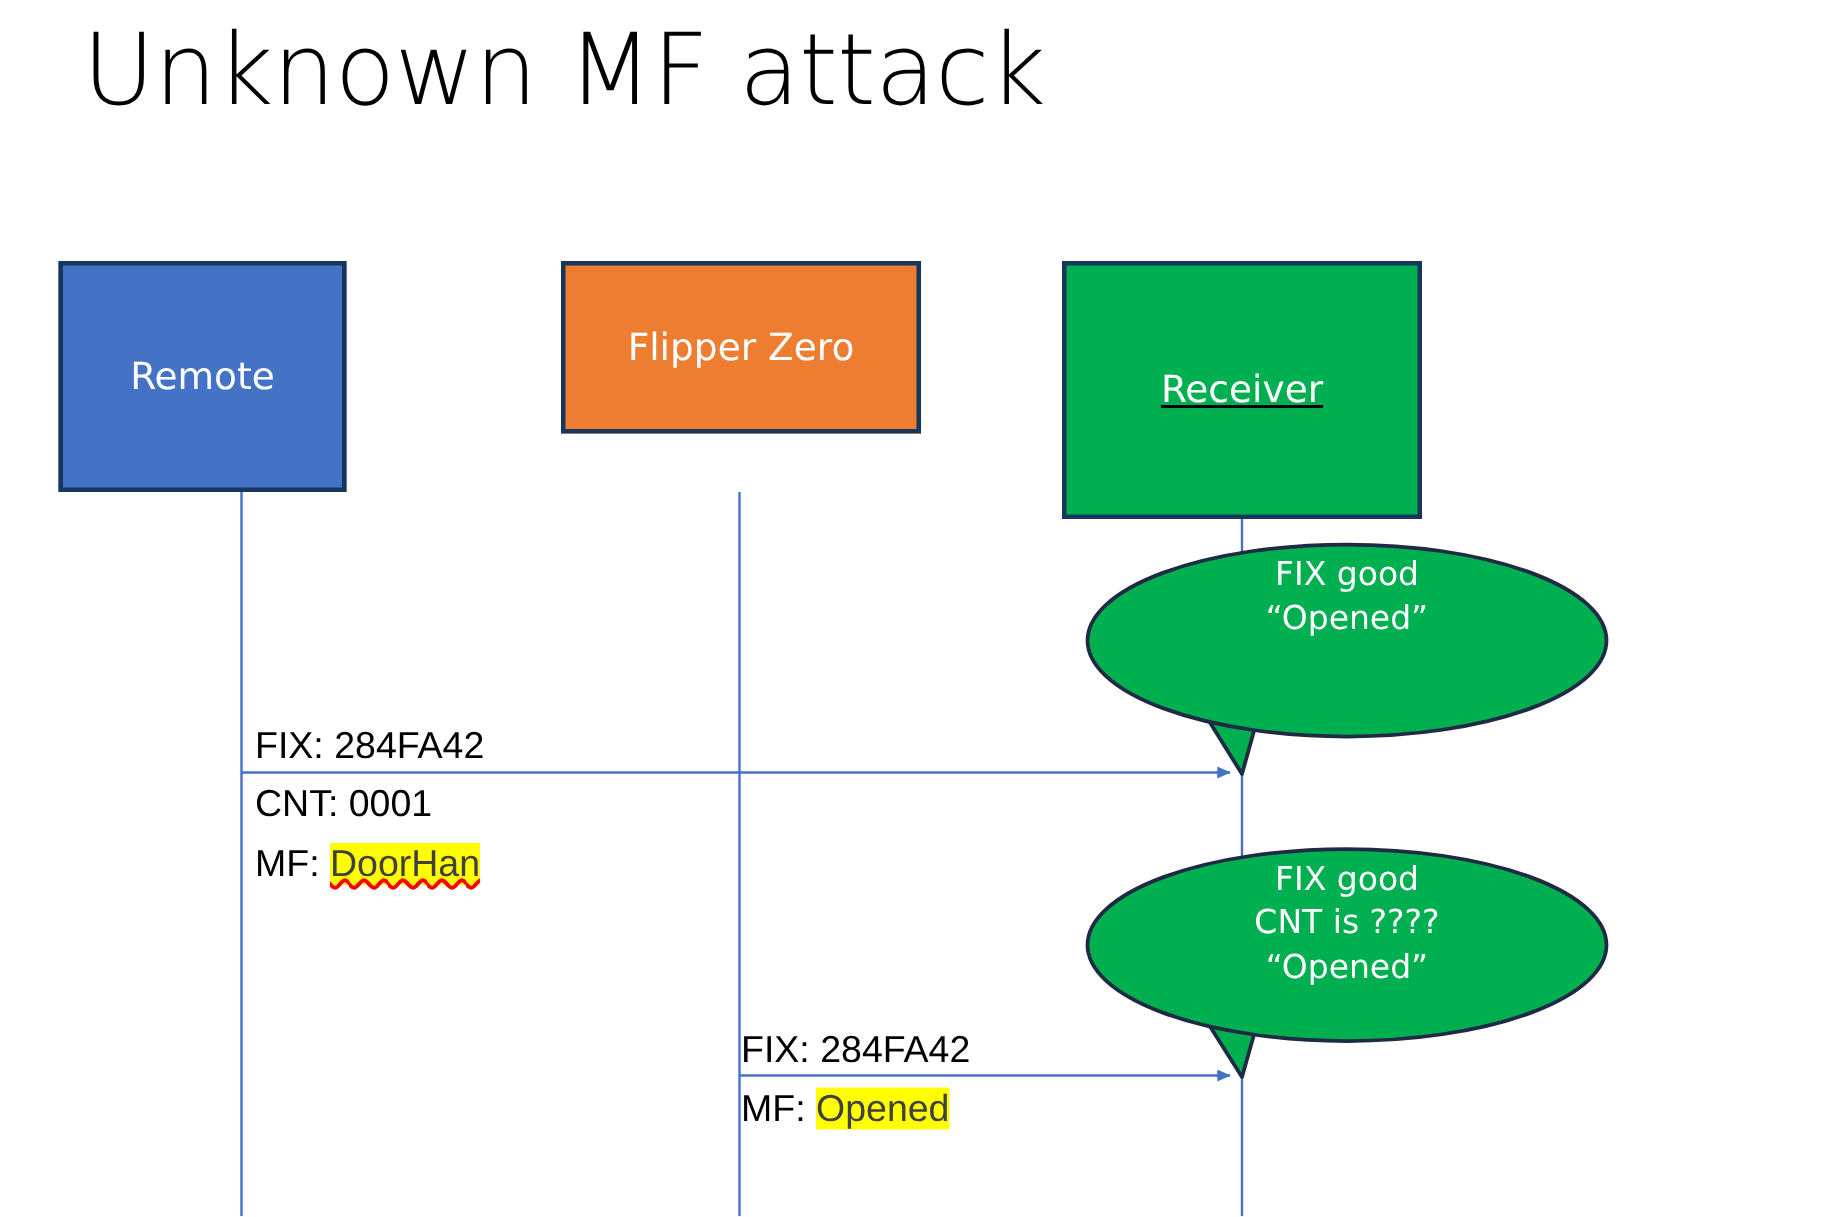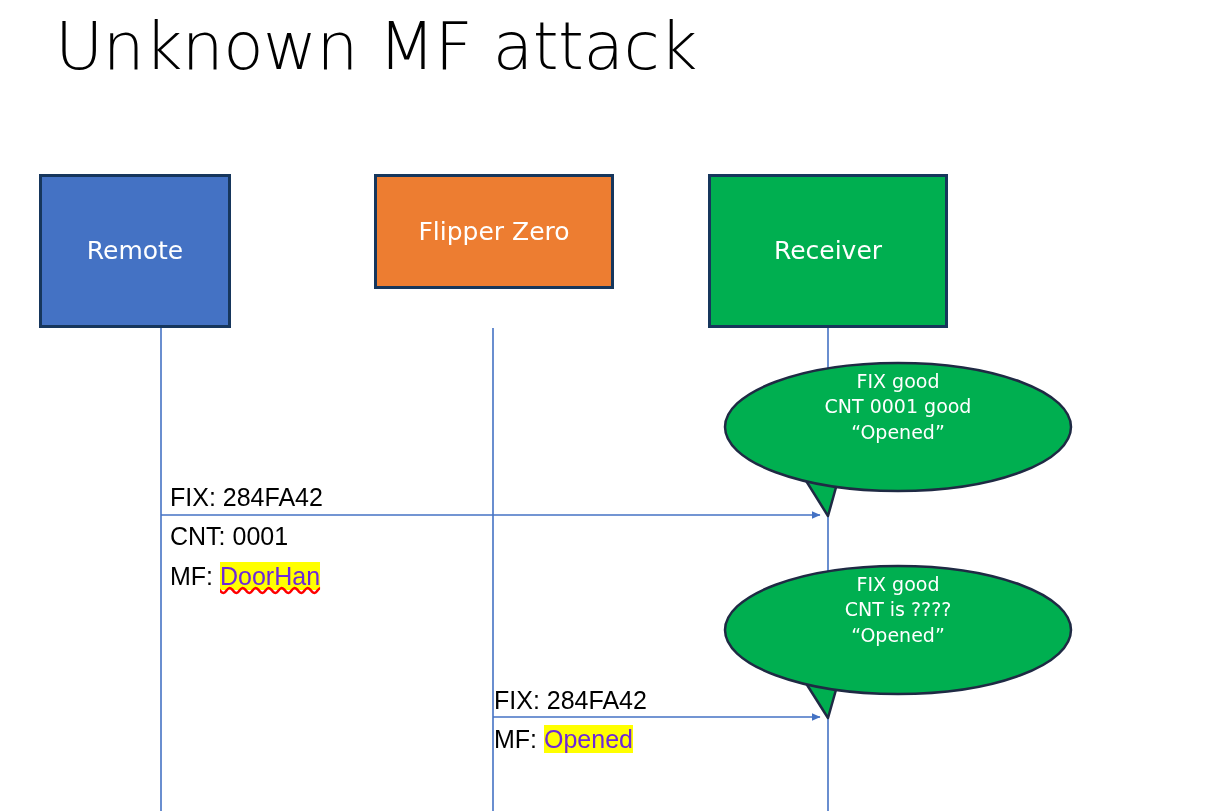--- a/index.html
+++ b/index.html
@@ -55,50 +55,50 @@
   .actor-label {
     color: #ffffff;
     font-size: 25px;
     font-weight: 400;
     text-align: center;
     line-height: 1.1;
     font-family: "DejaVu Sans", sans-serif;
   }
   #actor-remote  { left: 39px;  top: 174px; width: 192px; height: 154px; background: #4472C4; }
   #actor-flipper { left: 374px; top: 174px; width: 240px; height: 115px; background: #ED7D31; }
-  #actor-receiver{ left: 708px; top: 174px; width: 240px; height: 154px; background: #00AF50; }
+  #actor-receiver{ left: 708px; top: 174px; width: 240px; height: 172px; background: #00AF50; text-decoration: underline; }
 
   
   .bubble-text {
     position: absolute;
     width: 348px;
     text-align: center;
     color: #ffffff;
-    font-size: 19px;
+    font-size: 22px;
     line-height: 1.34;
     font-family: "DejaVu Sans", sans-serif;
     pointer-events: none;
   }
   #bubble-1-text { left: 724px; top: 369px; }
   #bubble-2-text { left: 724px; top: 572px; }
 
   
   .msg-block {
     position: absolute;
     font-size: 25px;
     color: #000000;
     line-height: 1.57;
     white-space: nowrap;
     font-family: Liberation Sans, sans-serif;
   }
   #msg-1 { left: 170px; top: 478px; }
   #msg-2 { left: 494px; top: 681px; }
   .hl {
     background: #FFFF00;
-    color: #6d28d9;
+    color: #404040;
   }
   .sp {
     text-decoration: underline wavy #FF0000;
     text-decoration-skip-ink: none;
     text-underline-offset: 2px;
   }
 </style>
 </head>
 <body>
 
@@ -140,21 +140,20 @@
   <div class="actor-box" id="actor-flipper">
     <span class="actor-label">Flipper Zero</span>
   </div>
 
   <div class="actor-box" id="actor-receiver">
     <span class="actor-label">Receiver</span>
   </div>
 
   <div class="bubble-text" id="bubble-1-text">
     <div>FIX good</div>
-    <div>CNT 0001 good</div>
     <div>“Opened”</div>
   </div>
 
   <div class="bubble-text" id="bubble-2-text">
     <div>FIX good</div>
     <div>CNT is ????</div>
     <div>“Opened”</div>
   </div>
 
   <div class="msg-block" id="msg-1">

